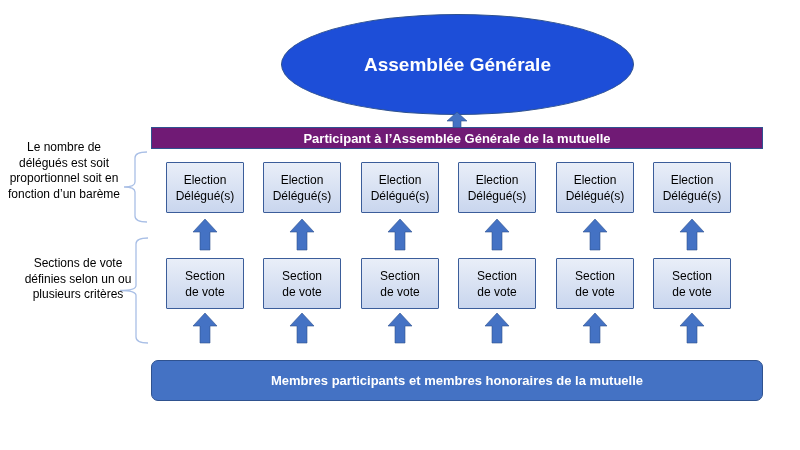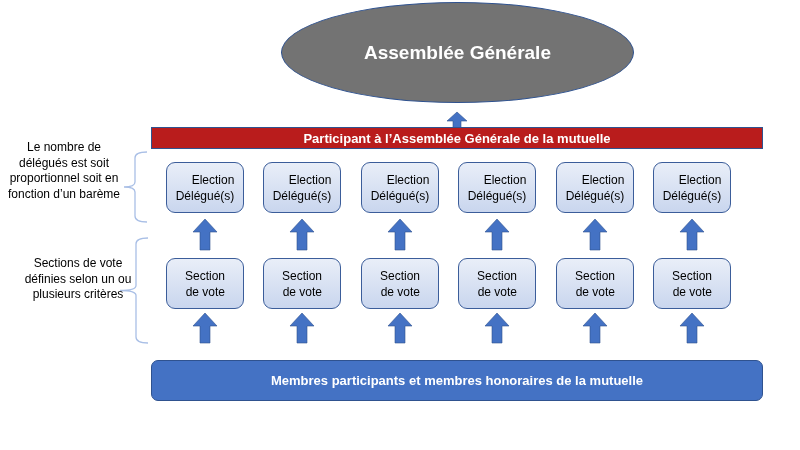--- a/index.html
+++ b/index.html
@@ -1,34 +1,34 @@
 <!DOCTYPE html>
 <html><head>
 <meta charset="utf-8">
 <style>
   html, body { margin: 0; padding: 0; background: #ffffff; }
   body { width: 800px; height: 450px; position: relative; overflow: hidden;
          font-family: "Liberation Sans", sans-serif; }
   .abs { position: absolute; }
-  #ellipse { left: 281px; top: 2px; width: 353px; height: 101px; border-radius: 50%;
-             background: #737373; border: 1px solid #2f528f; box-sizing: border-box;
+  #ellipse { left: 281px; top: 14px; width: 353px; height: 101px; border-radius: 50%;
+             background: #1d4ed8; border: 1px solid #2f528f; box-sizing: border-box;
              display: flex; align-items: center; justify-content: center; }
   #ellipse span { color: #ffffff; font-weight: bold; font-size: 19px; }
-  #top-bar { left: 151px; top: 127px; width: 612px; height: 22px; background: #b91c1c;
+  #top-bar { left: 151px; top: 127px; width: 612px; height: 22px; background: #701a75;
              border: 1px solid #2f528f; box-sizing: border-box; display: flex;
              align-items: center; justify-content: center; }
   #top-bar span { color: #fff; font-weight: bold; font-size: 13px; }
   #bottom-bar { left: 151px; top: 360px; width: 612px; height: 41px; background: #4472c4;
                 border: 1px solid #2f528f; border-radius: 7px; box-sizing: border-box;
                 display: flex; align-items: center; justify-content: center; }
   #bottom-bar span { color: #fff; font-weight: bold; font-size: 13px; }
-  .node { width: 78px; height: 51px; border-radius: 9px; box-sizing: border-box;
+  .node { width: 78px; height: 51px; border-radius: 1px; box-sizing: border-box;
           border: 1px solid #3b5d9a;
           background: linear-gradient(to bottom, #e9eef8 0%, #c9d6ee 100%);
-          display: flex; align-items: center; justify-content: center; text-align: right;
+          display: flex; align-items: center; justify-content: center; text-align: center;
           font-size: 12px; line-height: 16px; color: #000; padding: 0 18px; }
   .side-label { font-size: 12px; line-height: 15.5px; color: #000; text-align: center; width: 116px; }
   svg.arrow { overflow: visible; }
 </style>
 </head>
 <body>
 
 <div id="ellipse" class="abs">
   <span>Assemblée Générale</span>
 </div>

